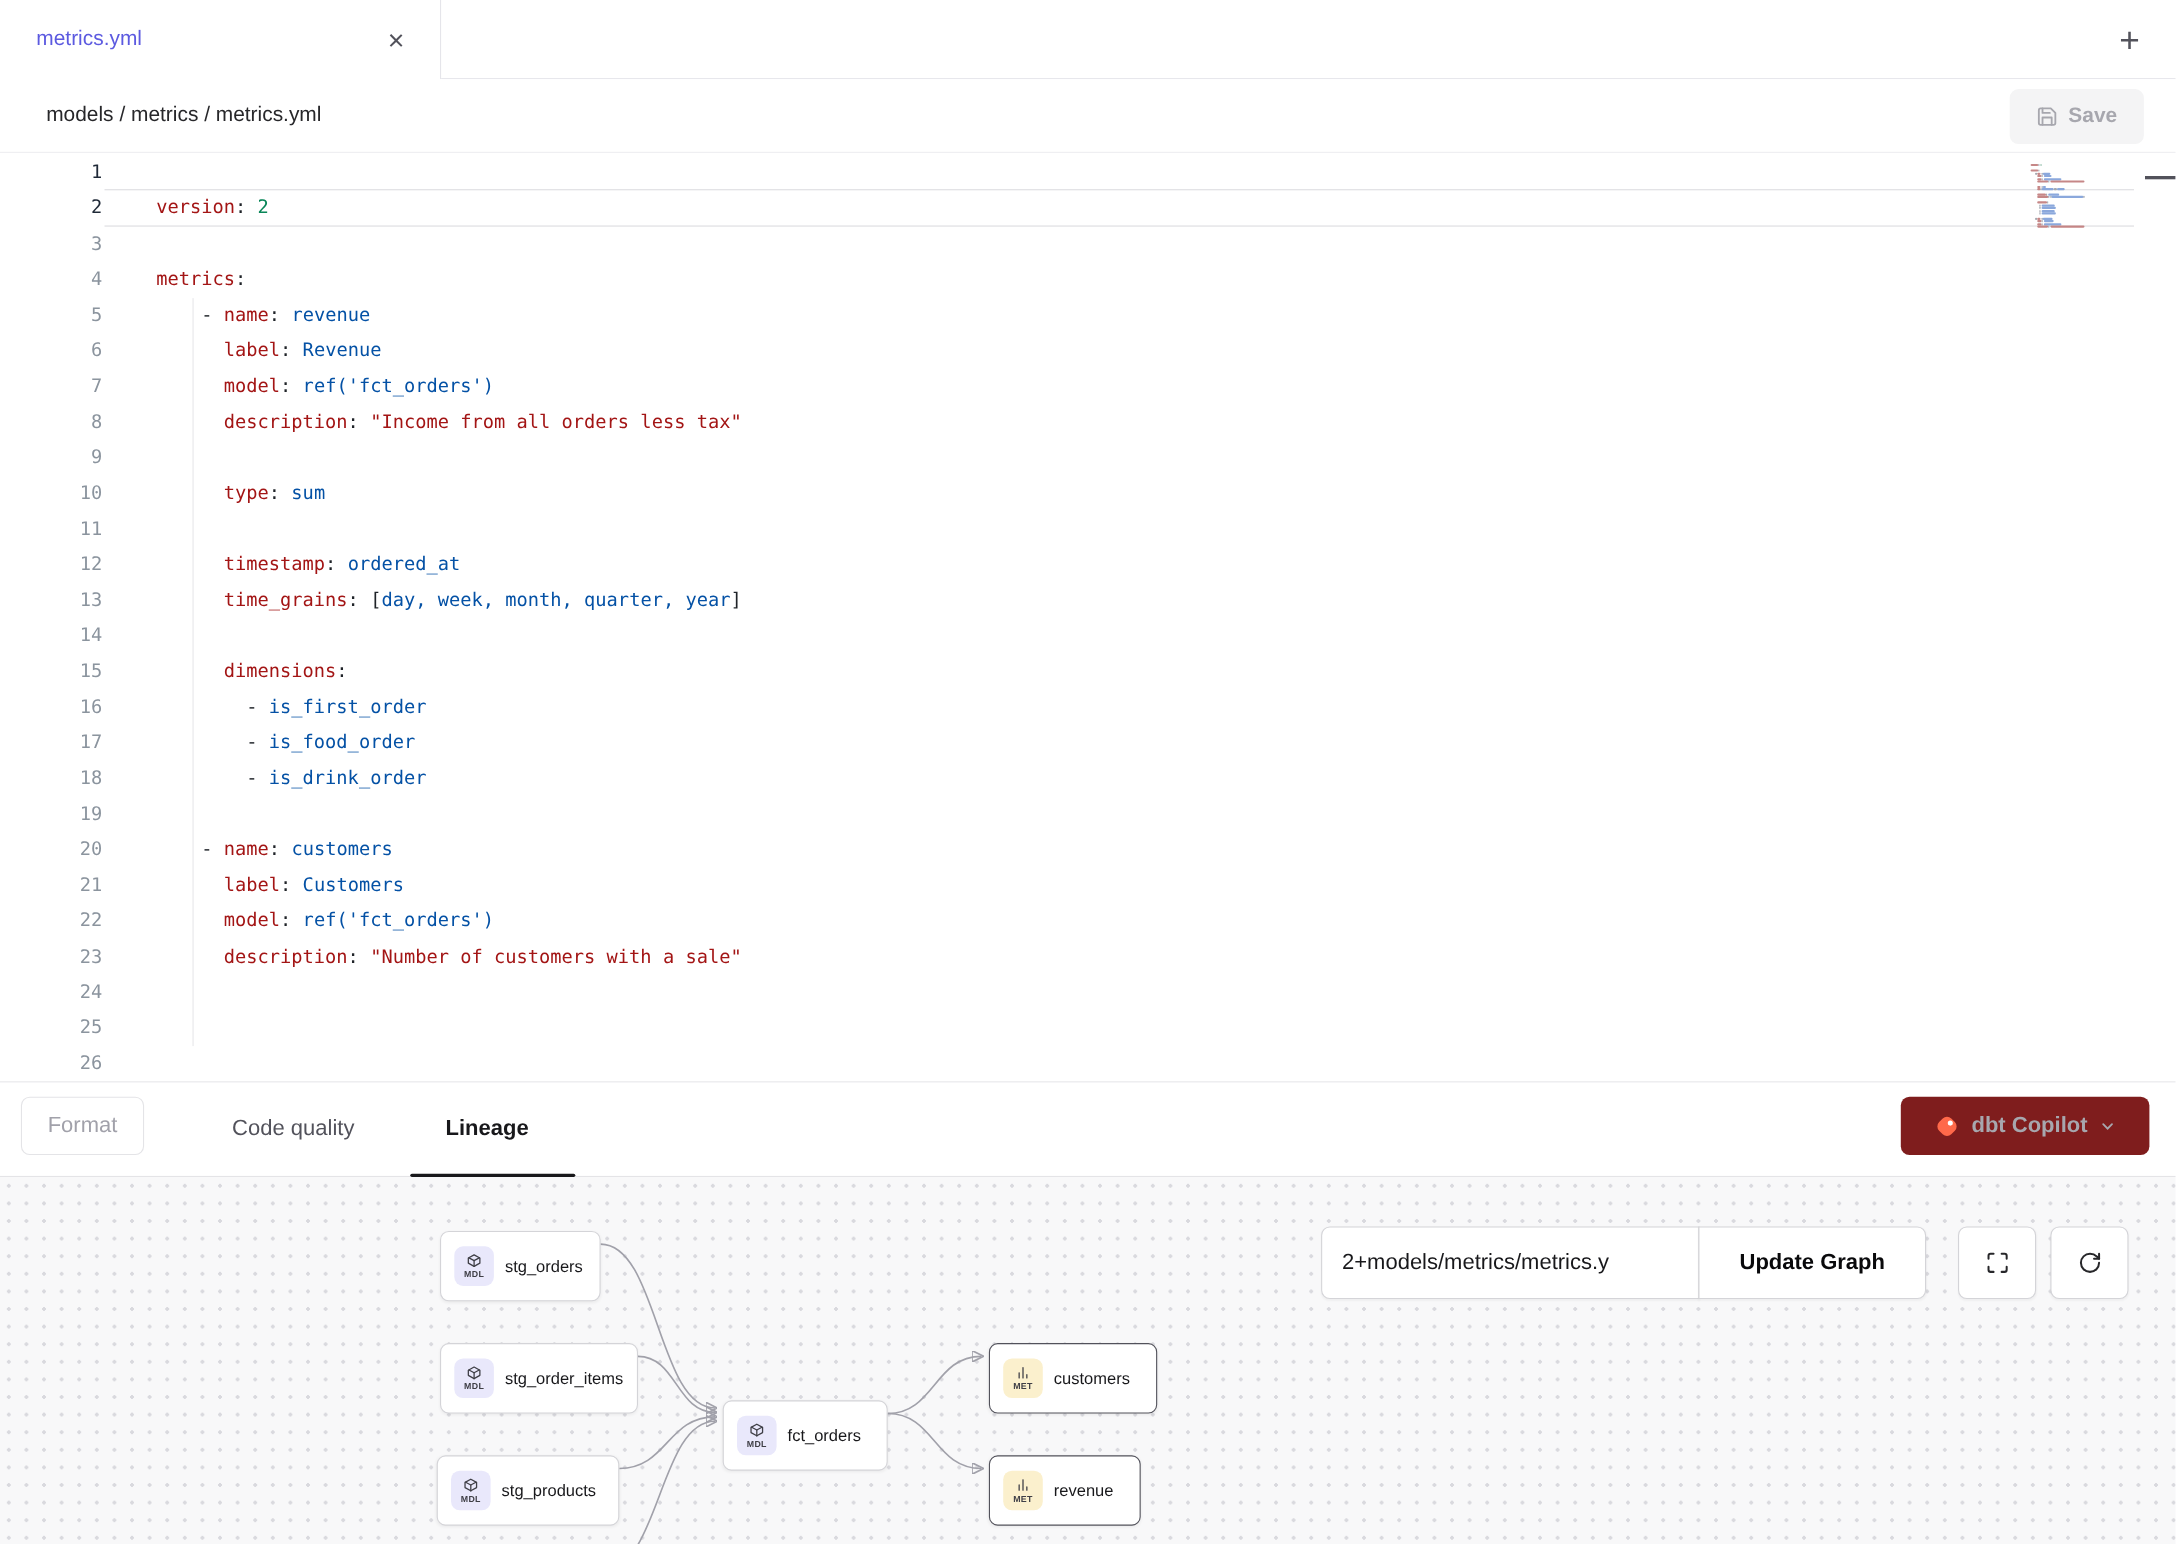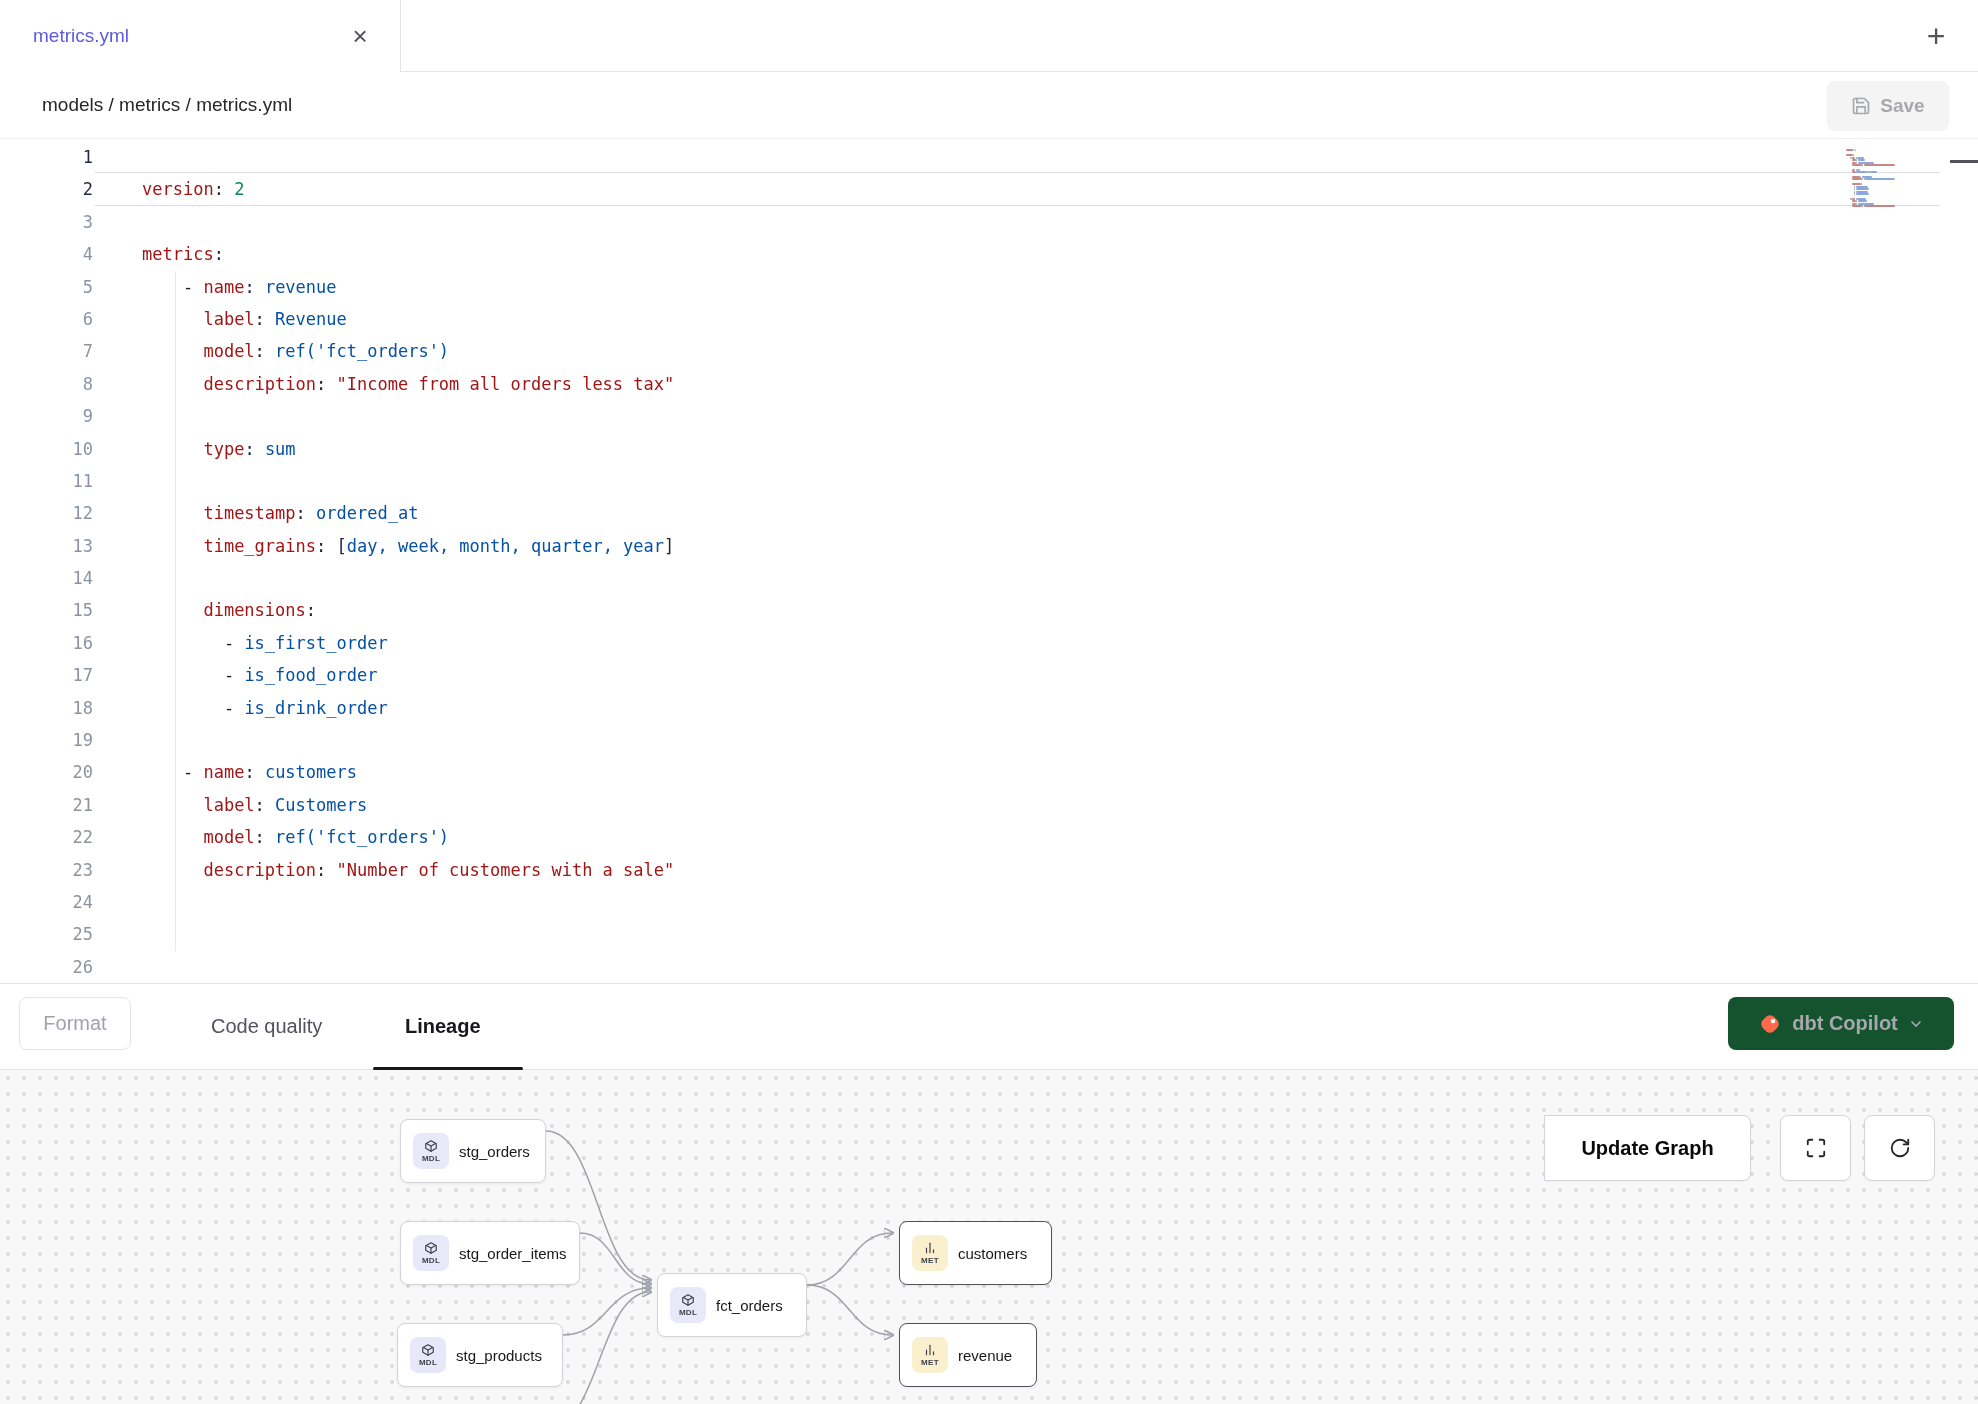--- a/index.html
+++ b/index.html
@@ -51,21 +51,21 @@
   .panelrow { position:absolute; left:0; top:983px; width:1978px; height:87px; background:#fff;
     border-top:1px solid #e7e7ea; border-bottom:1px solid #e4e4e7; }
   .format-btn { position:absolute; left:19px; top:13px; width:112px; height:53px; background:#fff;
     border:1px solid #e4e4e7; border-radius:8px; color:#a1a1aa; font-size:20px; font-weight:500;
     font-family:inherit; cursor:default; }
   .ptab { position:absolute; top:0; height:84px; display:flex; align-items:center; font-size:20px;
     color:#52525b; cursor:pointer; background:transparent; border:none; font-family:inherit; }
   .ptab.active { color:#18181b; font-weight:600; }
   .ptab-underline { position:absolute; left:373px; top:83px; width:150px; height:3px; background:#18181b; border-radius:2px; }
   .copilot-btn { position:absolute; left:1728px; top:13px; width:226px; height:53px; border:none; border-radius:8px;
-    background:#14532d; display:flex; align-items:center; justify-content:center; gap:10px;
+    background:#7f1d1d; display:flex; align-items:center; justify-content:center; gap:10px;
     font-size:20px; font-weight:600; color:#a7a7ae; font-family:inherit; cursor:default; }
   
   .graph { position:absolute; left:0; top:1070px; width:1978px; height:334px; overflow:hidden;
     background-color:#f8f8f9;
     background-image:radial-gradient(circle, #d9d9de 1.6px, transparent 1.6px);
     background-size:16px 16px; }
   .edges { position:absolute; left:0; top:0; pointer-events:none; }
   .edges path { fill:none; stroke:#a1a1aa; stroke-width:1.5; }
   .lnode { position:absolute; background:#fff; border:1px solid #d4d4d8; border-radius:8px;
     display:flex; align-items:center; padding:0 12px; box-shadow:0 1px 3px rgba(0,0,0,.06); cursor:pointer; z-index:2;margin-top:20px; }
@@ -335,20 +335,21 @@
               <path d="M6 20v-8"></path>
               <path d="M12 20V4"></path>
               <path d="M18 20v-5"></path>
             </svg>
             <em>MET</em>
           </span>
           <span class="nlabel">revenue</span>
         </div>
       </div>
 
+    <input class="sel-input" value="2+models/metrics/metrics.y" style="">
     <button class="update-btn">Update Graph</button>
     <button class="icon-btn fullscreen-btn">
       <span style="display:flex">
           <svg width="22" height="22" viewBox="0 0 24 24" fill="none" stroke="#27272a" stroke-width="2" stroke-linecap="round" stroke-linejoin="round">
             <path d="M3 8V5a2 2 0 0 1 2-2h3"></path>
             <path d="M16 3h3a2 2 0 0 1 2 2v3"></path>
             <path d="M21 16v3a2 2 0 0 1-2 2h-3"></path>
             <path d="M8 21H5a2 2 0 0 1-2-2v-3"></path>
           </svg>
         </span>

